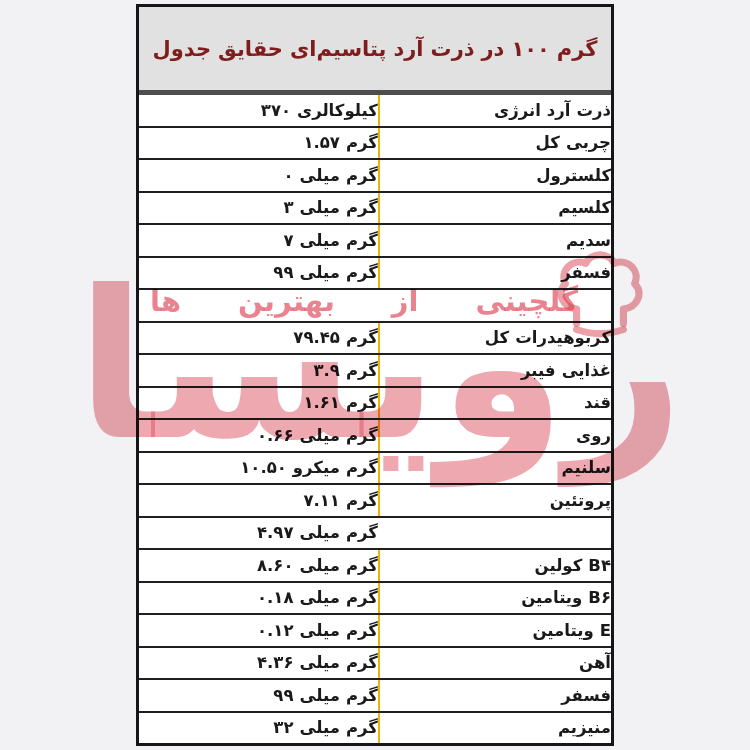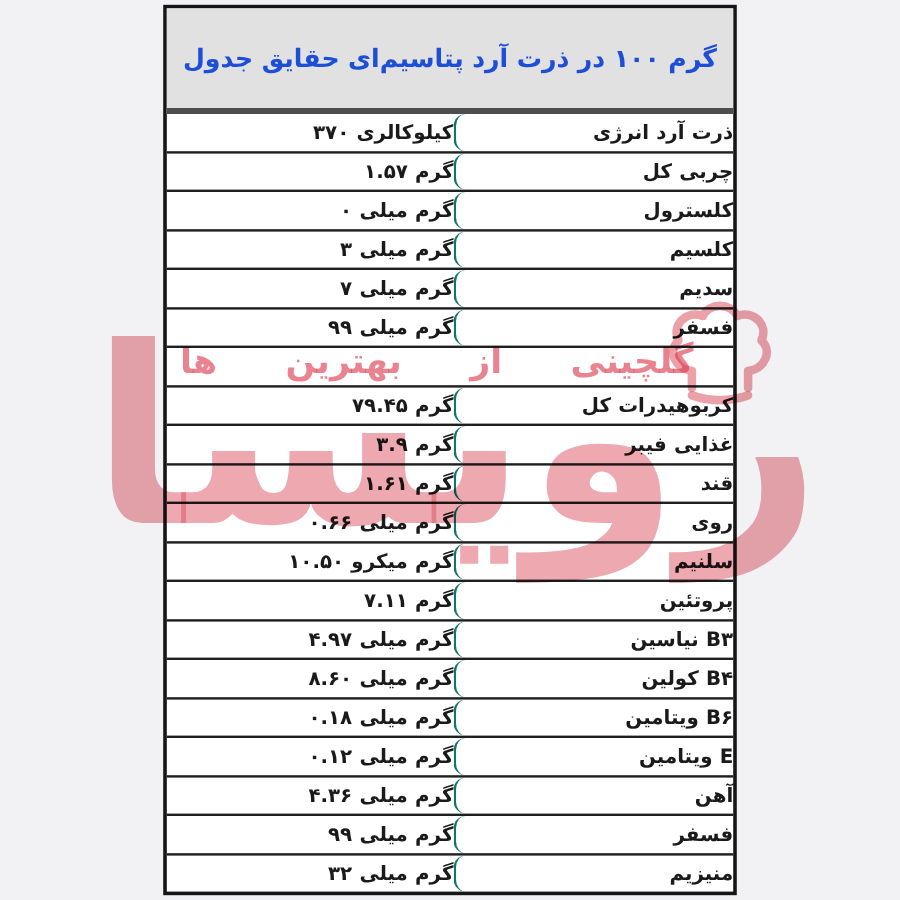--- a/index.html
+++ b/index.html
@@ -13,31 +13,31 @@
     background:#ffffff;border:3px solid #161616;
     box-sizing:border-box;display:flex;flex-direction:column;
   }
   .thead{
     height:83px;flex:0 0 83px;background:#e1e1e1;
     border-bottom:5px solid #4e4e4e;
     display:flex;align-items:center;justify-content:center;
   }
   .title{
     display:flex;direction:ltr;gap:7px;align-items:center;
-    font-size:21px;font-weight:bold;color:#1d4ed8;
+    font-size:21px;font-weight:bold;color:#7f1d1d;
   }
   .tbody{flex:1;display:flex;flex-direction:column;}
   .row{flex:1;display:flex;border-bottom:2px solid #1f1f1f;}
   .row:last-child{border-bottom:none;}
   .cell{
     display:flex;align-items:center;justify-content:flex-end;gap:6px;direction:ltr;
     font-size:16.5px;font-weight:bold;color:#1a1a1a;box-sizing:border-box;
   }
   .cell.value{flex-basis:50.6%;}
-  .cell.name{flex-basis:49.4%;border-left:2px solid #0f766e;border-radius:10px;}
+  .cell.name{flex-basis:49.4%;border-left:2px solid #eab308;}
   .watermark{
     position:absolute;left:128px;top:246px;width:540px;height:272px;
     pointer-events:none;mix-blend-mode:multiply;z-index:5;
   }
   .wm-logo{
     position:absolute;left:16px;top:8px;width:100%;height:245px;
     font-size:205px;line-height:225px;font-weight:bold;
     text-align:center;direction:rtl;
     color:rgba(221,82,97,0.5);
     white-space:nowrap;
@@ -187,24 +187,20 @@
         </div>
         <div class="cell name">
           <bdi dir="rtl">پروتئین</bdi>
         </div>
       </div>
       <div class="row">
         <div class="cell value">
           <bdi dir="rtl">۴.۹۷</bdi>
           <bdi dir="rtl">میلی</bdi>
           <bdi dir="rtl">گرم</bdi>
-        </div>
-        <div class="cell name">
-          <bdi dir="rtl">نیاسین</bdi>
-          <bdi dir="rtl">B۳</bdi>
         </div>
       </div>
       <div class="row">
         <div class="cell value">
           <bdi dir="rtl">۸.۶۰</bdi>
           <bdi dir="rtl">میلی</bdi>
           <bdi dir="rtl">گرم</bdi>
         </div>
         <div class="cell name">
           <bdi dir="rtl">کولین</bdi>

